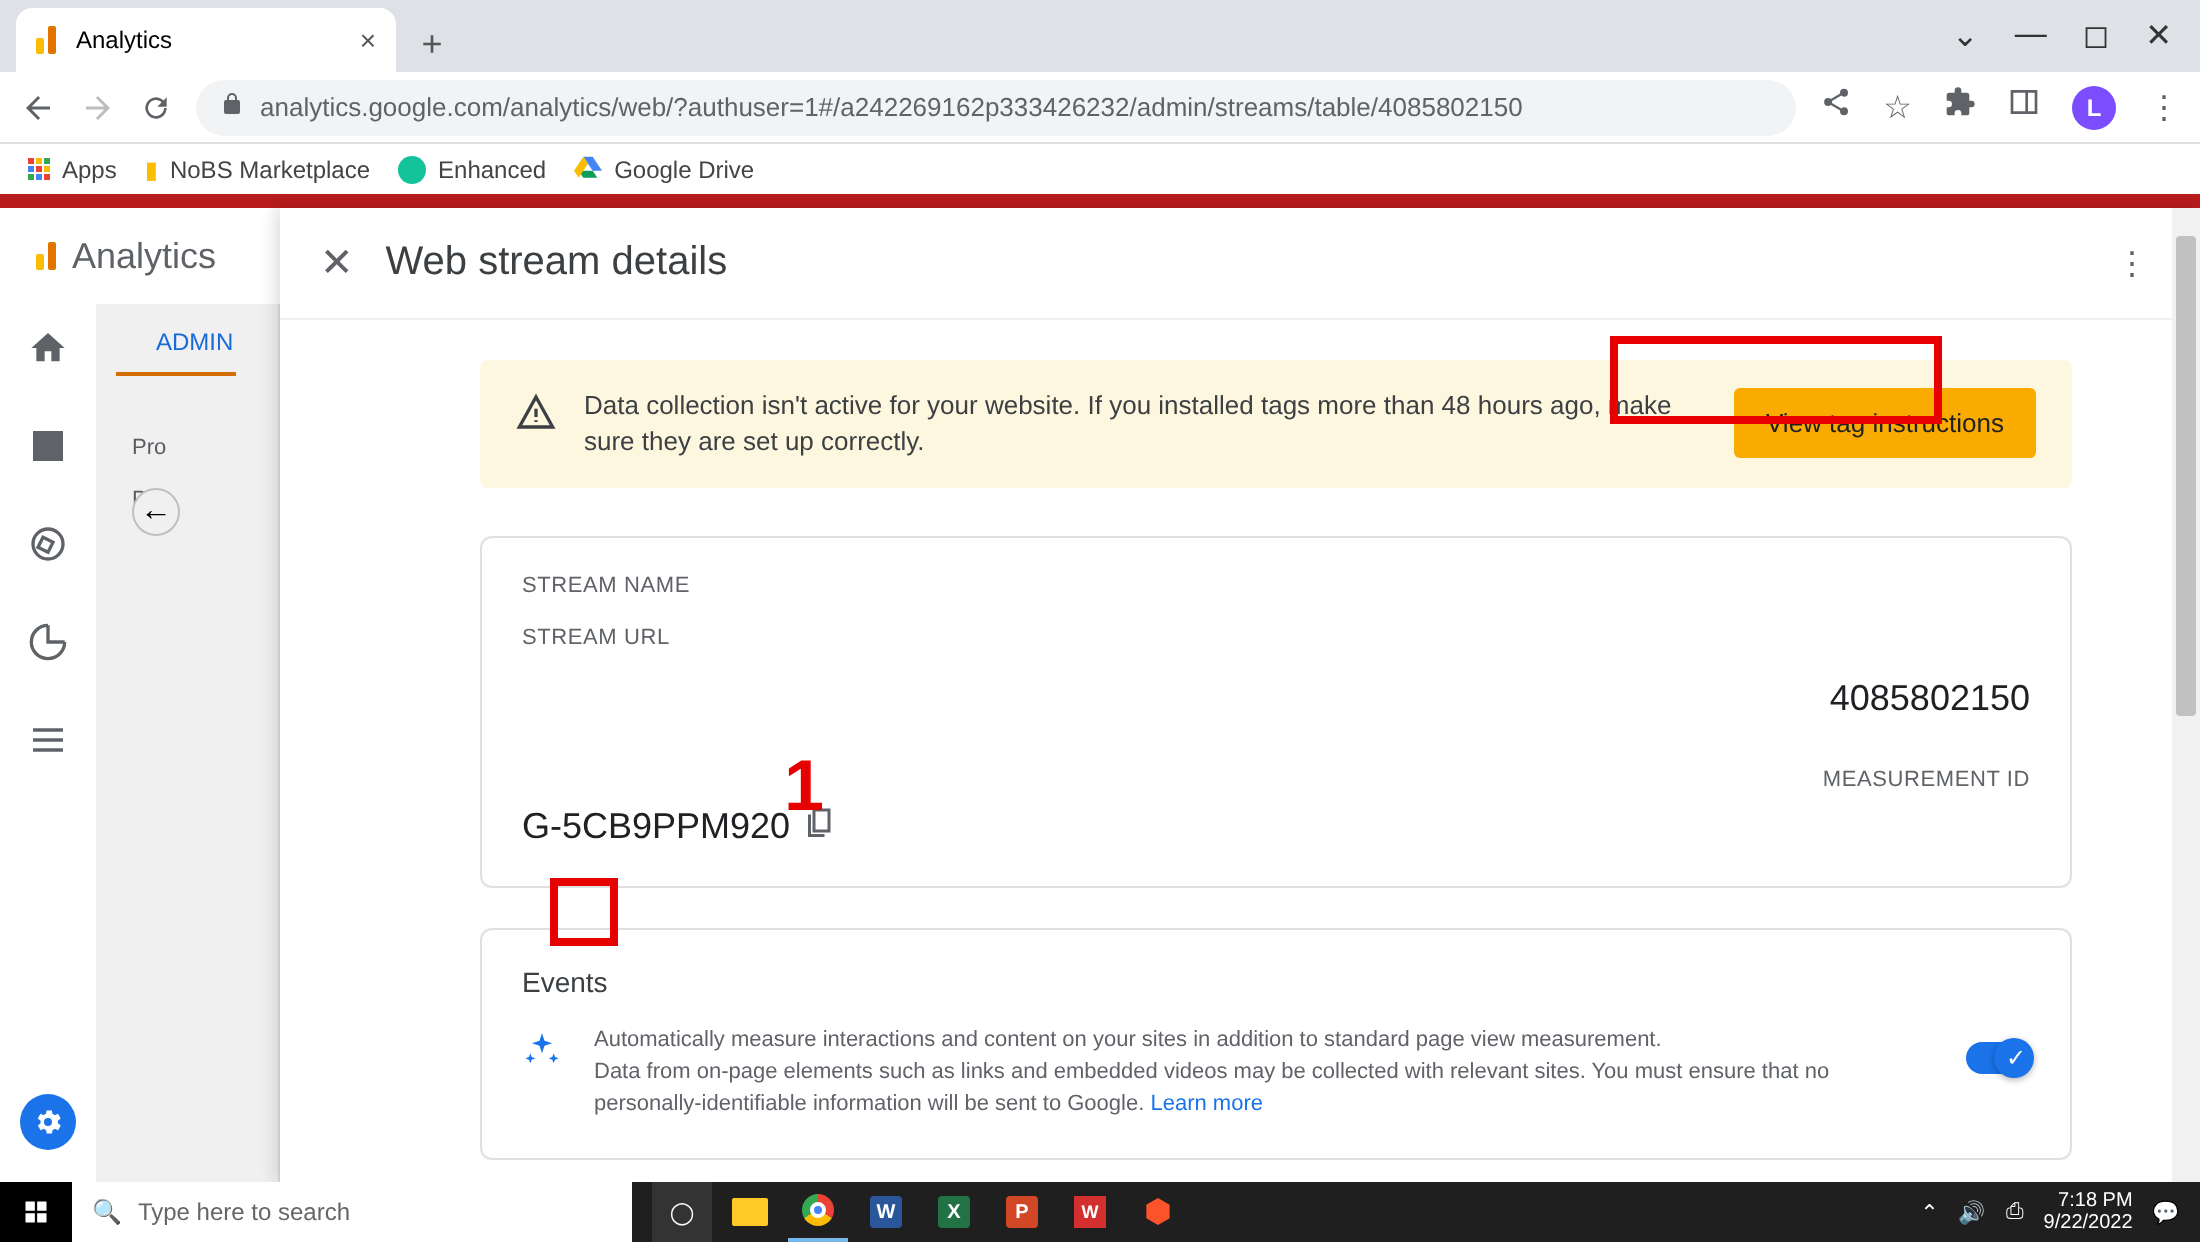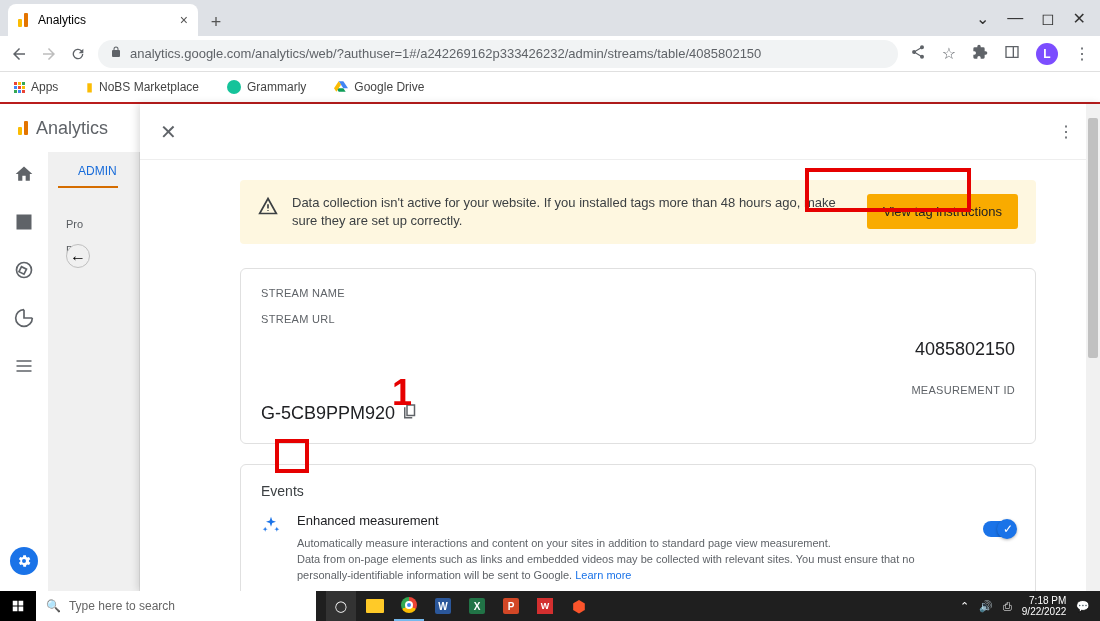--- a/index.html
+++ b/index.html
@@ -13,21 +13,21 @@
     .newtab { width: 28px; height: 28px; display: flex; align-items: center; justify-content: center; color: #555; font-size: 18px; margin-left: 4px; }
     .window-controls { margin-left: auto; display: flex; gap: 18px; padding-right: 14px; align-items: center; height: 100%; color: #333; }
     
     .addressbar-row { height: 36px; display: flex; align-items: center; padding: 0 10px; gap: 12px; border-bottom: 1px solid #e0e0e0; }
     .nav-btn { color: #5f6368; display: flex; align-items: center; }
     .nav-btn.disabled { color: #bdbdbd; }
     .addressbar { flex: 1; height: 28px; background: #f1f3f4; border-radius: 14px; display: flex; align-items: center; padding: 0 12px; font-size: 13px; color: #5f6368; gap: 8px; }
     .addr-icons-right { margin-left: auto; display: flex; gap: 16px; align-items: center; color: #5f6368; }
     .profile-circle { width: 22px; height: 22px; border-radius: 50%; background: #7c4dff; color: #fff; display: flex; align-items: center; justify-content: center; font-size: 12px; font-weight: bold; }
     
-    .bookmarks-row { height: 32px; display: flex; align-items: center; padding: 0 14px; gap: 28px; font-size: 12px; color: #444; border-bottom: 2px solid #b91c1c; }
+    .bookmarks-row { height: 32px; display: flex; align-items: center; padding: 0 14px; gap: 14px; font-size: 12px; color: #444; border-bottom: 7px solid #b91c1c; }
     .bm-item { display: flex; align-items: center; gap: 6px; }
     .apps-icon { display: grid; grid-template-columns: repeat(3, 3px); gap: 1px; }
     .apps-icon span { width: 3px; height: 3px; background: #ea4335; }
     .apps-icon span:nth-child(2){background:#fbbc04}.apps-icon span:nth-child(3){background:#34a853}.apps-icon span:nth-child(4){background:#4285f4}.apps-icon span:nth-child(5){background:#ea4335}.apps-icon span:nth-child(6){background:#fbbc04}.apps-icon span:nth-child(7){background:#34a853}.apps-icon span:nth-child(8){background:#4285f4}.apps-icon span:nth-child(9){background:#ea4335}
     
     
     .ga-container { position: relative; height: calc(100% - 104px - 30px); background: #fff; }
     .ga-header { height: 48px; display: flex; align-items: center; padding: 0 18px; gap: 12px; }
     .ga-logo { display: flex; align-items: center; gap: 8px; font-size: 18px; color: #5f6368; }
     .ga-logo-icon { display: flex; align-items: flex-end; gap: 2px; }
@@ -168,21 +168,21 @@
         <span></span>
       </span>
       <span>Apps</span>
     </div>
   <div class="bm-item">
       <span style="color:#fbbc04">▮</span>
       <span>NoBS Marketplace</span>
     </div>
   <div class="bm-item">
       <span style="width:14px;height:14px;border-radius:50%;background:#15c39a;display:inline-block"></span>
-      <span>Grammarly</span>
+      <span>Enhanced</span>
     </div>
   <div class="bm-item">
       <span><svg width="14" height="14" viewBox="0 0 24 24">
           <path fill="#0f9d58" d="M4 16l4 6h12l-4-6z"></path>
           <path fill="#4285f4" d="M16 4H8l8 12h8z"></path>
           <path fill="#fbbc04" d="M8 4L0 16l4 6 8-12z"></path>
         </svg></span>
       <span>Google Drive</span>
     </div>
 </div>
@@ -228,20 +228,21 @@
       <div>Pro</div>
       <div>Pro</div>
     </div>
     <div class="back-arrow">←</div>
   </div>
   <div class="dim"></div>
 
   <div class="overlay">
     <div class="overlay-header">
       <span style="font-size:20px;color:#5f6368">✕</span>
+      <span class="overlay-title">Web stream details</span>
       <span class="overlay-menu">⋮</span>
     </div>
 
     <div class="overlay-body">
       <div class="warning-box">
         <span class="warning-icon"><svg width="20" height="20" viewBox="0 0 24 24">
               <path fill="none" stroke="#3c4043" stroke-width="2" d="M12 3l10 18H2zM12 10v5m0 2v1"></path>
             </svg></span>
         <div class="warning-text">Data collection isn't active for your website. If you installed tags more than 48 hours ago, make sure they are set up correctly.</div>
         <button class="view-tag-btn">View tag instructions</button>
@@ -270,21 +271,20 @@
         </div>
       </div>
 
       <div class="card events-card">
         <div class="card-title">Events</div>
         <div class="event-item">
           <span class="sparkle"><svg width="20" height="20" viewBox="0 0 24 24">
                 <path fill="#1a73e8" d="M12 2l1.5 4.5L18 8l-4.5 1.5L12 14l-1.5-4.5L6 8l4.5-1.5zM19 14l.8 2.2L22 17l-2.2.8L19 20l-.8-2.2L16 17l2.2-.8zM5 14l.8 2.2L8 17l-2.2.8L5 20l-.8-2.2L2 17l2.2-.8z"></path>
               </svg></span>
           <div style="flex:1">
-            <div class="event-title">Enhanced measurement</div>
             <div class="event-desc">
               <span>Automatically measure interactions and content on your sites in addition to standard page view measurement.</span><br>
               <span>Data from on-page elements such as links and embedded videos may be collected with relevant sites. You must ensure that no personally-identifiable information will be sent to Google. </span><a href="#">Learn more</a>
             </div>
           </div>
           <div class="toggle">
               <span class="check">✓</span>
             </div>
         </div>
       </div>

